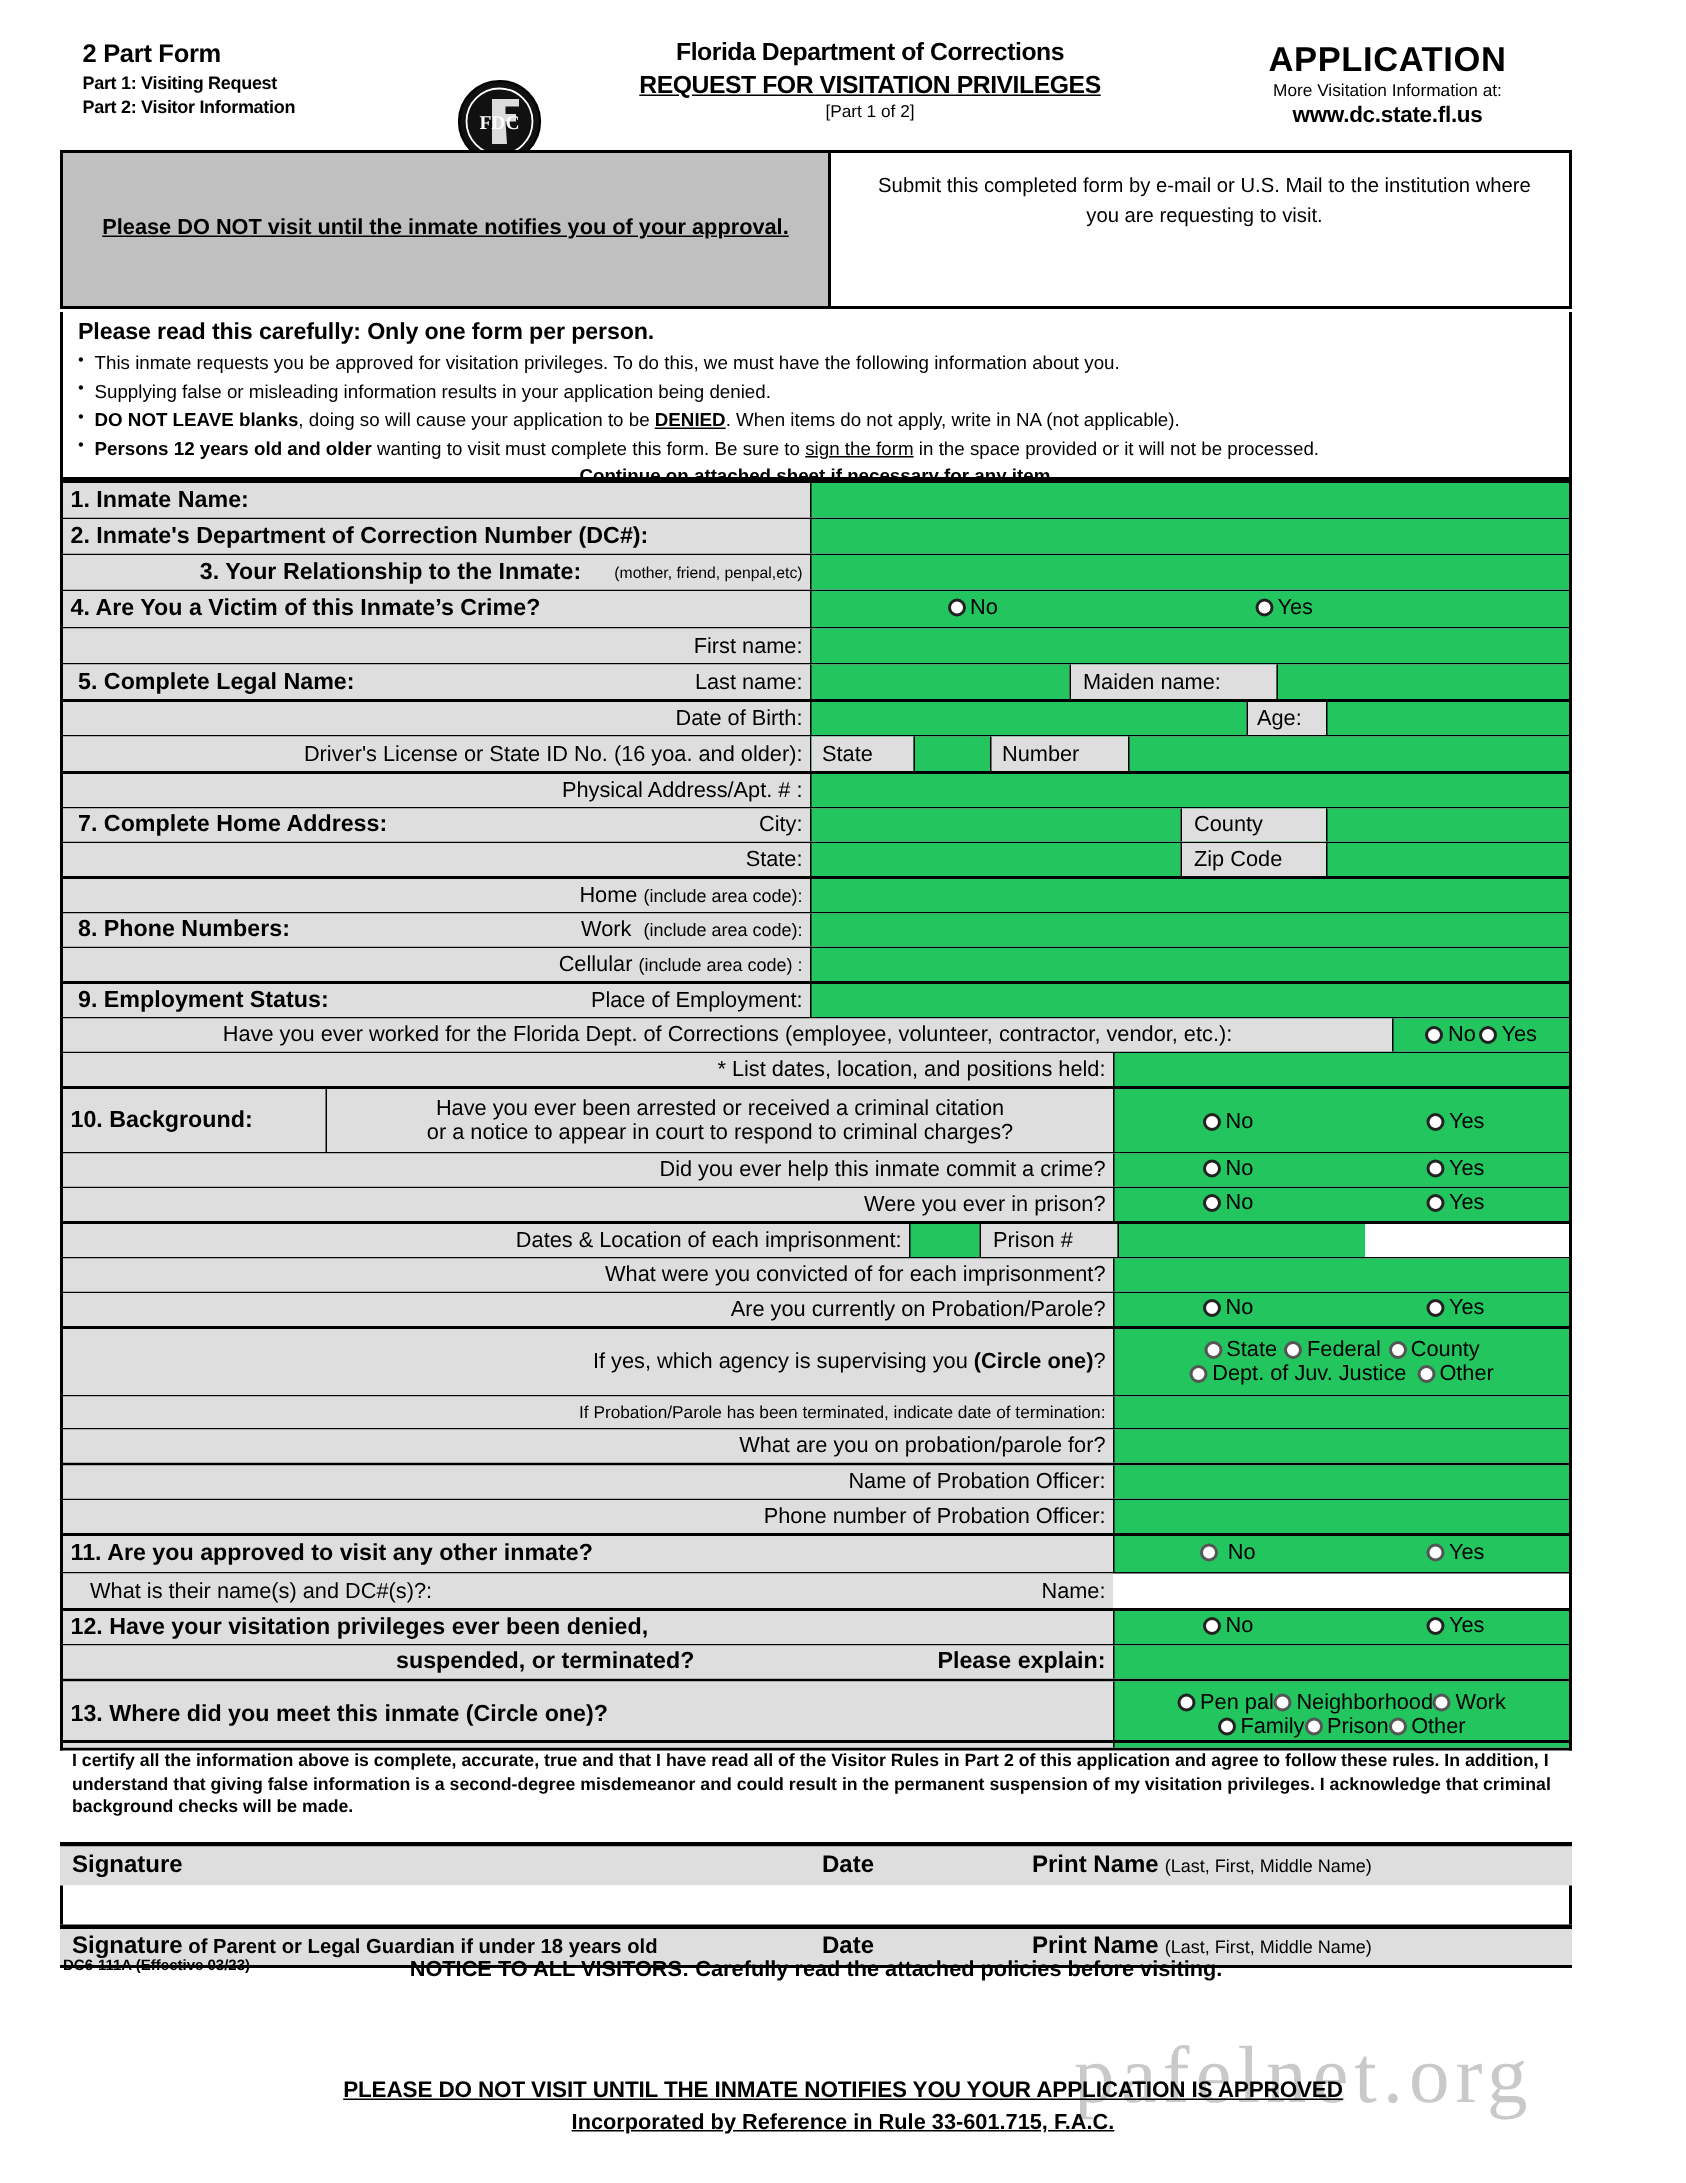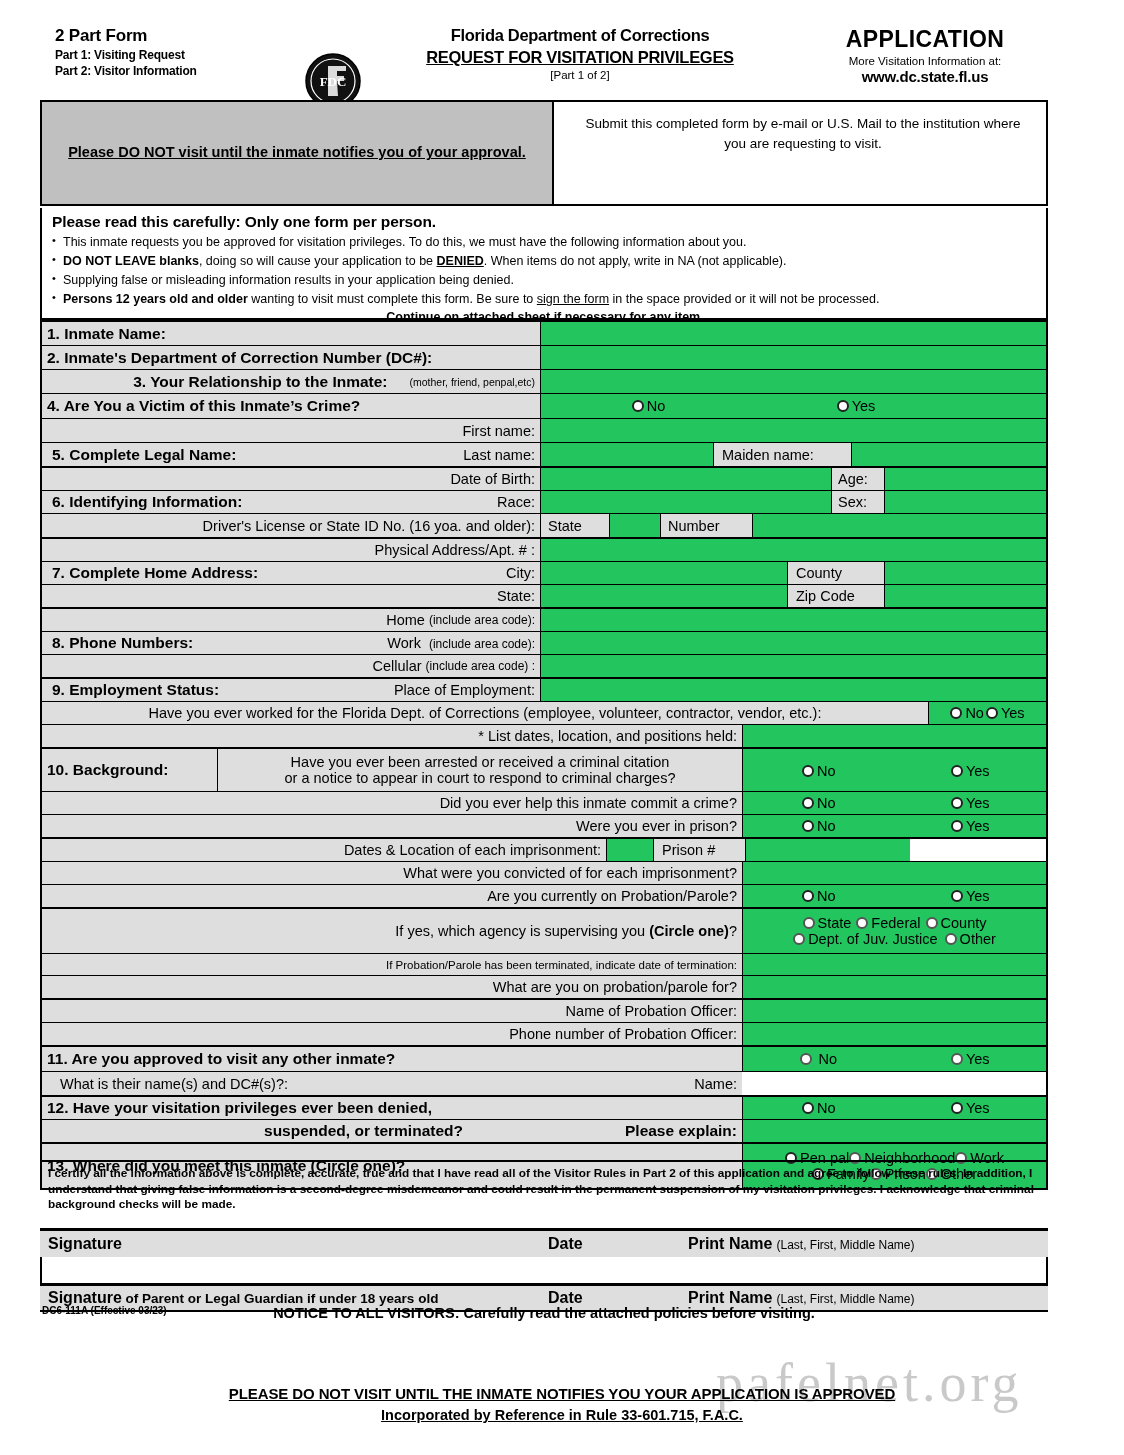--- a/index.html
+++ b/index.html
@@ -121,22 +121,22 @@
     </div>
     <div class="notice-r">
       <span>Submit this completed form by e-mail or U.S. Mail to the institution where you are requesting to visit.</span>
     </div>
   </div>
 
   <div class="read">
     <h2>Please read this carefully: Only one form per person.</h2>
     <ul>
       <li>This inmate requests you be approved for visitation privileges.  To do this, we must have the following information about you.</li>
+      <li>Supplying false or misleading information results in your application being denied.</li>
       <li><b>DO NOT LEAVE blanks</b>, doing so will cause your application to be <b><u>DENIED</u></b>.  When items do not apply, write in NA (not applicable).</li>
-      <li>Supplying false or misleading information results in your application being denied.</li>
       <li><b>Persons 12 years old and older</b> wanting to visit must complete this form.  Be sure to <u>sign the form</u> in the space provided or it will not be processed.</li>
     </ul>
     <div class="ctr">Continue on attached sheet if necessary for any item.</div>
   </div>
 
   <div class="tbl">
 
     <div class="row thick">
       <div class="cell lbl bold" style="width:498px;height:23px;">1. Inmate Name:</div>
       <div class="cell val bl" style="width:506px;height:23px;"></div>
@@ -195,31 +195,20 @@
 
     <div class="row thick">
       <div class="cell lbl r" style="width:498px;height:22px;">Date of Birth:</div>
       <div class="cell val bl" style="width:506px;height:22px;padding:0;">
         <div style="width:290px;height:100%;"></div>
         <div class="lgrey bl" style="width:53px;height:100%;display:flex;align-items:center;padding-left:6px;box-sizing:border-box;">Age:</div>
         <div class="bl" style="flex:1;height:100%;"></div>
       </div>
     </div>
 
-    <div class="row">
-      <div class="cell lbl" style="width:498px;height:22px;padding:0;">
-        <div style="flex:1;padding-left:10px;font-weight:bold;font-size:15.5px;">6. Identifying Information:</div>
-        <div style="padding-right:5px;">Race:</div>
-      </div>
-      <div class="cell val bl" style="width:506px;height:22px;padding:0;">
-        <div style="width:290px;height:100%;"></div>
-        <div class="lgrey bl" style="width:53px;height:100%;display:flex;align-items:center;padding-left:6px;box-sizing:border-box;">Sex:</div>
-        <div class="bl" style="flex:1;height:100%;"></div>
-      </div>
-    </div>
 
     <div class="row">
       <div class="cell lbl r" style="width:498px;height:23px;">Driver's License or State ID No. (16 yoa. and older):</div>
       <div class="cell val bl" style="width:506px;height:23px;padding:0;">
         <div class="lgrey" style="width:68px;height:100%;display:flex;align-items:center;padding-left:7px;box-sizing:border-box;">State</div>
         <div class="bl" style="width:50px;height:100%;"></div>
         <div class="lgrey bl" style="width:92px;height:100%;display:flex;align-items:center;padding-left:7px;box-sizing:border-box;">Number</div>
         <div class="bl" style="flex:1;height:100%;"></div>
       </div>
     </div>

